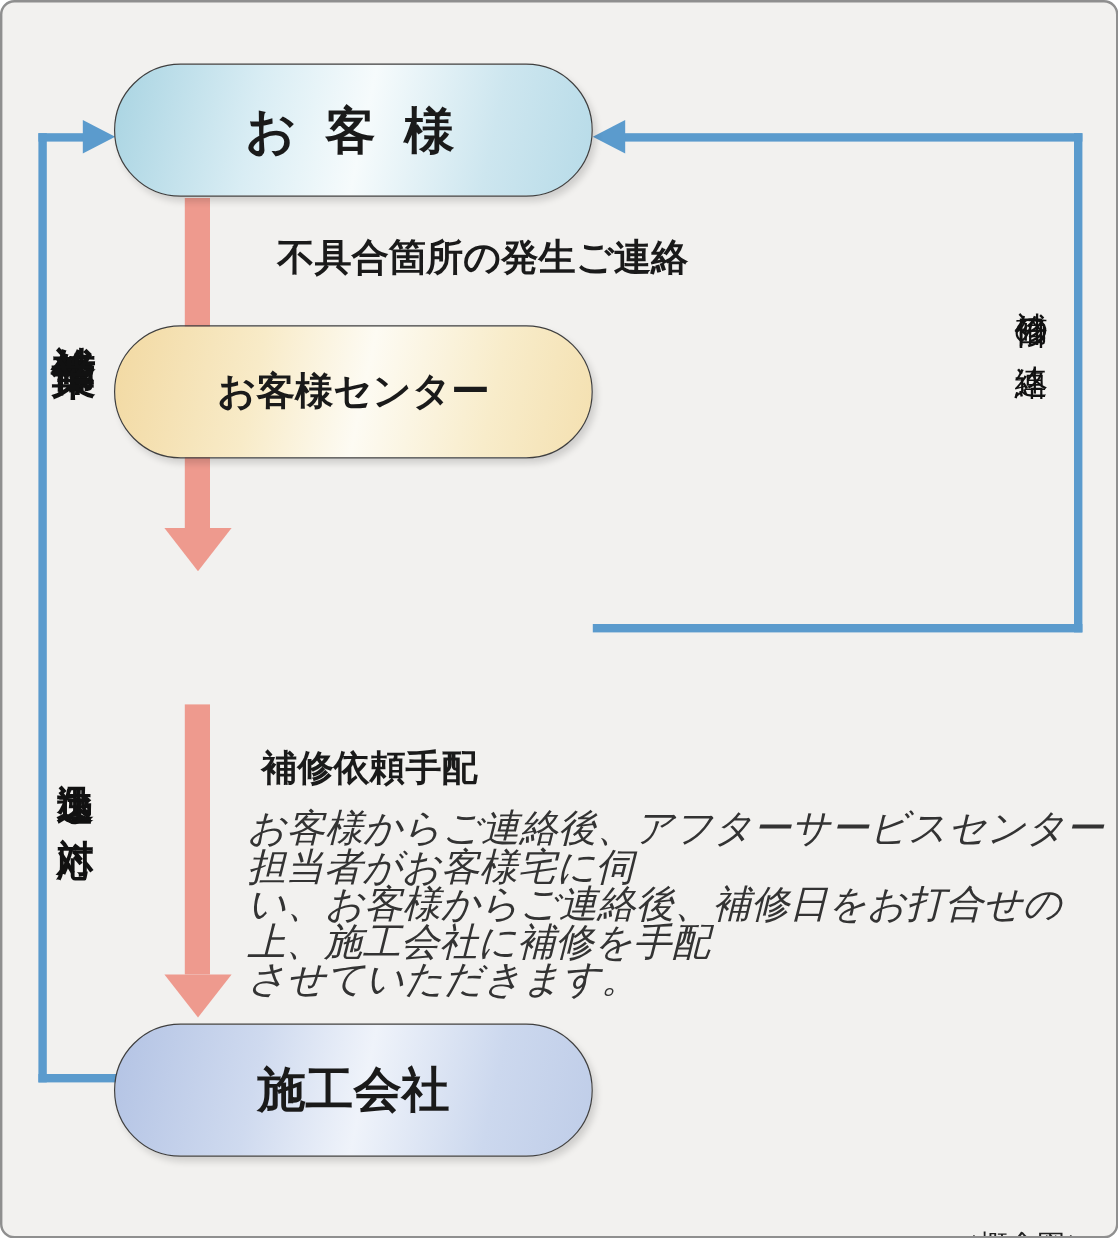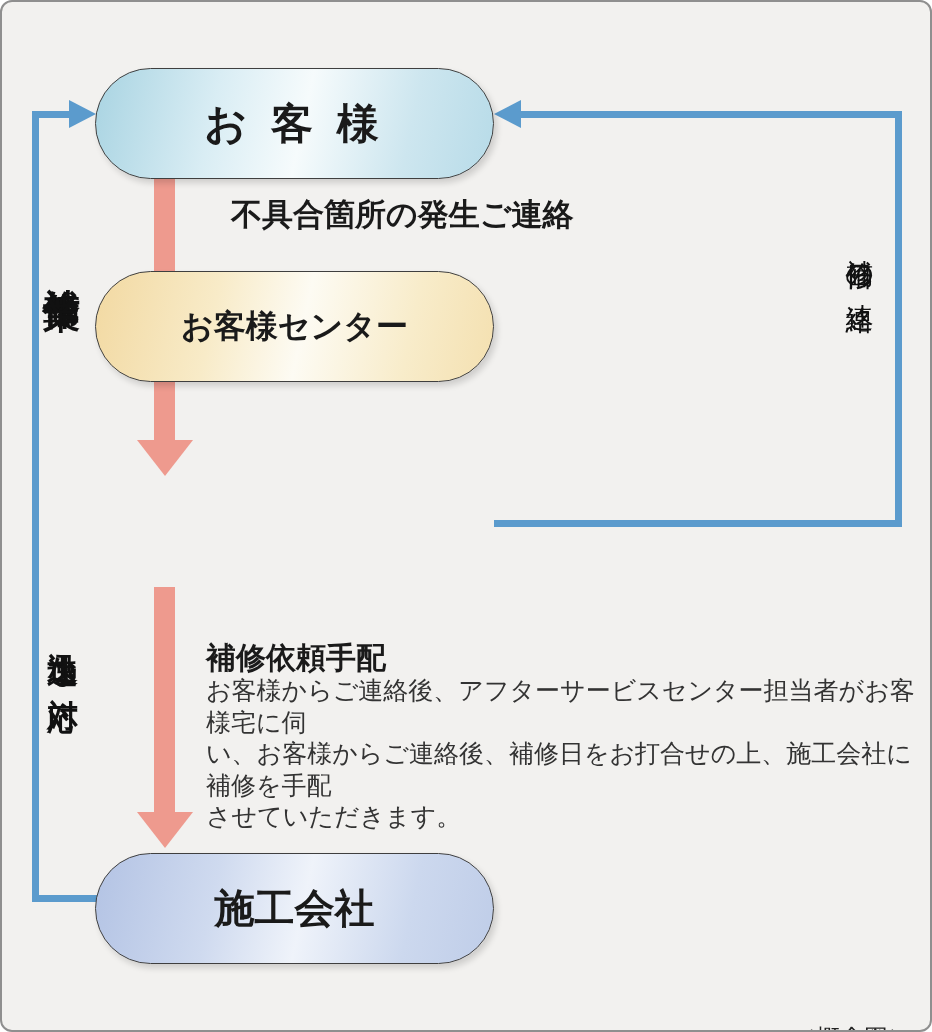--- a/index.html
+++ b/index.html
@@ -25,27 +25,27 @@
     box-shadow:3px 4px 6px rgba(0,0,0,0.15);
     font-weight:bold;color:#1a1a1a;box-sizing:border-box;
   }
   .pill-customer{background:linear-gradient(102deg,#a9d4e2 0%,#d9edf4 30%,#f6fbfc 52%,#cde6ef 78%,#b7dbe8 100%);font-size:42px;letter-spacing:6px;}
   .pill-center{background:linear-gradient(102deg,#f2d9a2 0%,#f8ebc8 30%,#fdfbf3 52%,#f8ecca 78%,#f4e0b0 100%);font-size:32px;}
   .pill-aftersvc{background:linear-gradient(102deg,#f3bfc3 0%,#f9dcde 30%,#fdf5f5 52%,#f9dadc 78%,#f5c9cd 100%);font-size:37px;}
   .pill-company{background:linear-gradient(102deg,#b3c3e4 0%,#cfdaef 30%,#eff3fa 52%,#ccd8ee 78%,#bfcde8 100%);font-size:40px;text-align:right;}
   
   .lbl{position:absolute;z-index:3;color:#1a1a1a;white-space:nowrap;}
   .lbl-defect{left:204px;top:192px;font-size:31px;font-weight:600;margin-left:25px;}
-  .lbl-request{left:204px;top:618px;font-size:30px;font-weight:700;margin-top:18px;}
+  .lbl-request{left:216px;top:618px;font-size:30px;font-weight:700;}
   .vtext{position:absolute;z-index:3;writing-mode:vertical-rl;text-orientation:upright;
     line-height:1;letter-spacing:3px;color:#111;}
   .v-repairwork{left:41px;top:256px;font-size:37px;font-weight:600;}
   .v-quick{left:45px;top:626px;font-size:31px;font-weight:600;}
   .v-repairdate{left:843px;top:235px;font-size:28px;font-weight:500;}
-  .paragraph{position:absolute;left:204px;top:673px;z-index:3;color:#333;font-size:25px;line-height:31.5px;}
+  .paragraph{position:absolute;left:204px;top:673px;z-index:3;color:#333;font-size:32px;line-height:31.5px;font-style:italic;}
   .caption{position:absolute;right:18px;top:982px;z-index:3;font-size:24px;color:#222;margin-top:38px;}
 </style>
 </head>
 <body>
 
 <div class="canvas">
 
   <div class="blue" style="left:30px;top:109px;width:7px;height:791px;"></div>
   <div class="blue" style="left:30px;top:109px;width:40px;height:7px;"></div>
   <div class="tri tri-right" style="left:67px;top:98px;"></div>
@@ -55,21 +55,21 @@
   <div class="blue" style="left:517px;top:109px;width:383px;height:7px;"></div>
   <div class="tri tri-left" style="left:492px;top:98px;"></div>
   <div class="blue" style="left:492px;top:518px;width:408px;height:7px;"></div>
 
   <div class="pink" style="left:152px;top:163px;width:21px;height:110px;"></div>
   <div class="pink" style="left:152px;top:377px;width:21px;height:61px;"></div>
   <div class="pink-head" style="left:135px;top:438px;"></div>
   <div class="pink" style="left:152px;top:585px;width:21px;height:225px;"></div>
   <div class="pink-head" style="left:135px;top:810px;"></div>
 
-  <div class="pill pill-customer" style="top:66px;">
+  <div class="pill pill-customer" style="top:51px;">
     <span>お 客 様</span>
   </div>
   <div class="pill pill-center" style="top:269px;">
     <span>お客様センター</span>
   </div>
   <div class="pill pill-company" style="top:851px;">
     <span>施工会社</span>
   </div>
 
   <div class="lbl lbl-defect">不具合箇所の発生ご連絡</div>

